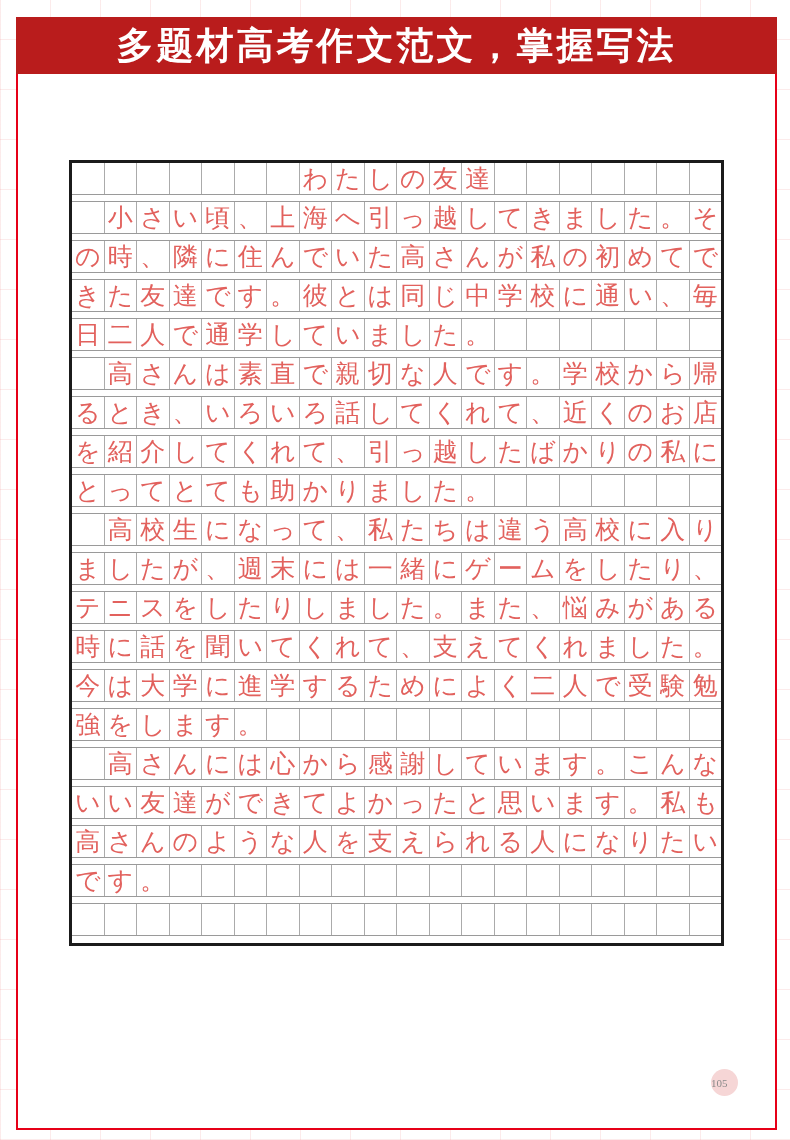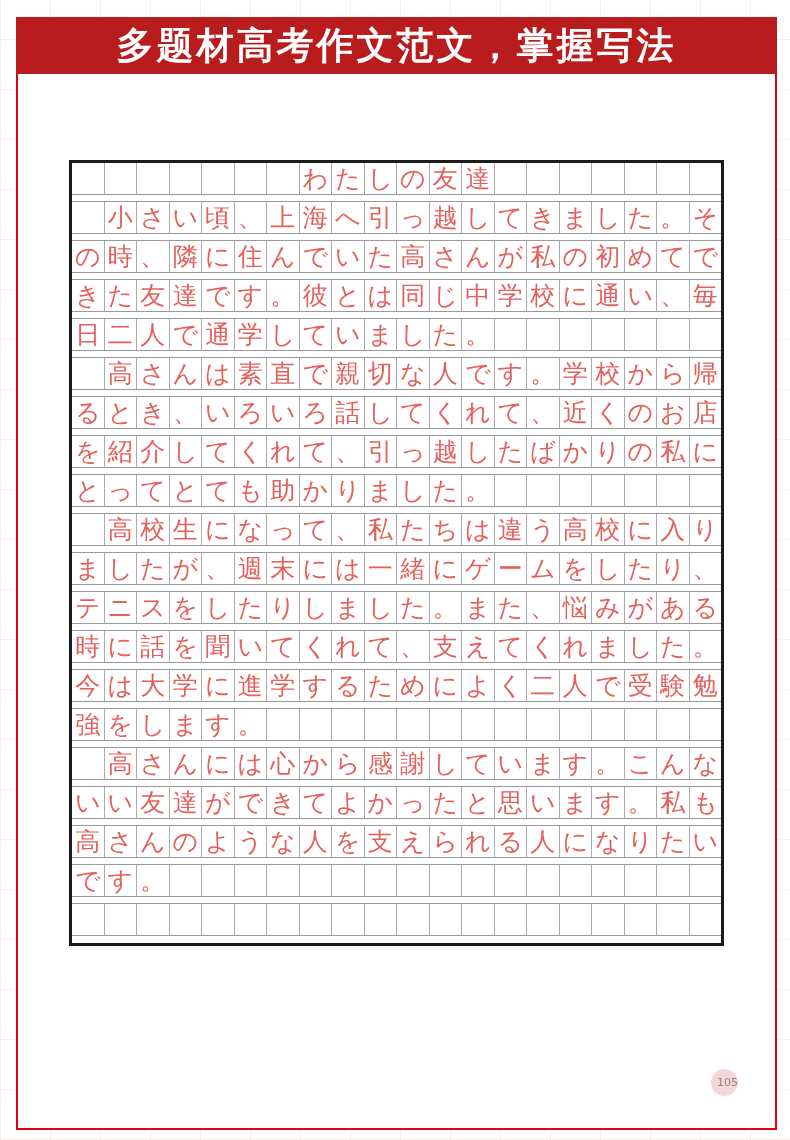--- a/index.html
+++ b/index.html
@@ -57,21 +57,21 @@
   }
   .strip:last-child { border-bottom:none; }
 
   .page-badge {
     position:absolute; left:711px; top:1069px;
     width:27px; height:27px;
     border-radius:50%;
     background:#f6d6d6;
     color:#8a8a8a;
     font-size:11px;
-    display:flex; align-items:center; justify-content:flex-end;
+    display:flex; align-items:center; justify-content:flex-start;font-family:Liberation Serif, serif;
   }
 </style>
 </head>
 <body>
 
 <div class="frame"></div>
 
 <div class="banner">
   <span>多题材高考作文范文，掌握写法</span>
 </div>

